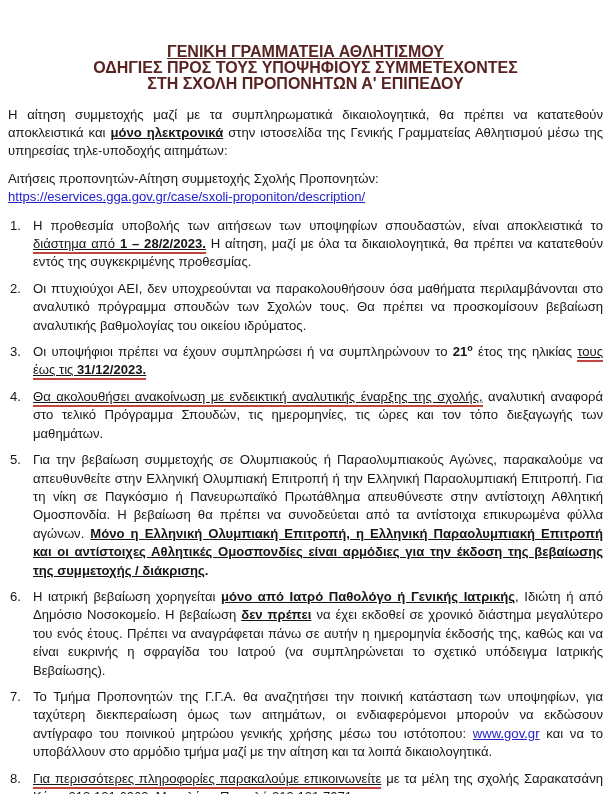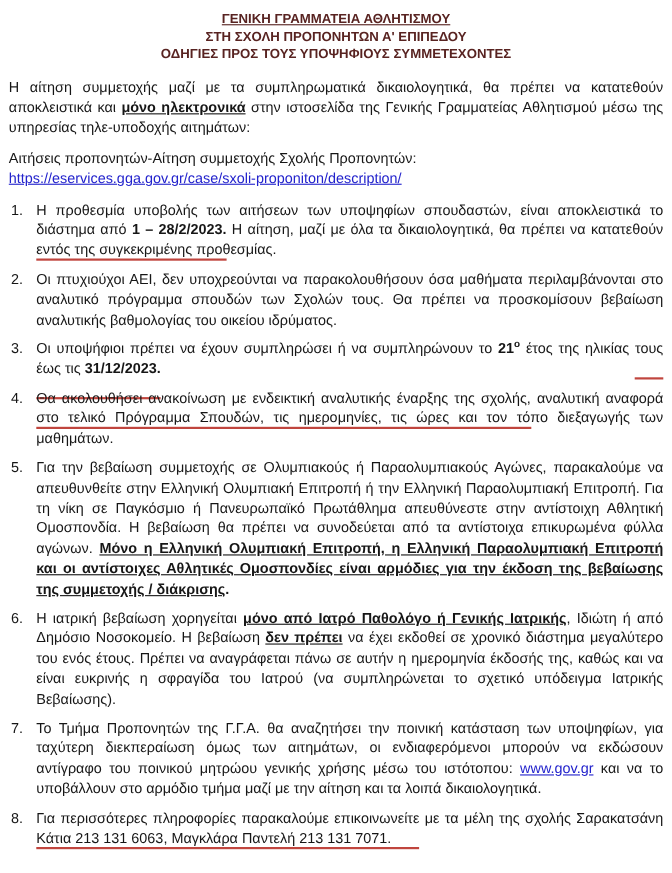--- a/index.html
+++ b/index.html
@@ -14,59 +14,61 @@
     width: 611px; height: 794px;
     padding: 9px 8px 4px 8px;
     font-size: 13.1px;
     line-height: 18.4px;
   }
   
   .doc-header {
     text-align: center;
     color: #582321;
     font-weight: bold;
-    font-size: 12px;
+    font-size: 16px;
     line-height: 16.2px;
     margin-bottom: 13px;
+    margin-top: 35px;
   }
   .doc-header .hline { white-space: nowrap; }
   .doc-header .underlined { text-decoration: underline; }
   
   .para { text-align: justify; margin: 0 0 7px 0; }
   .appblock { margin: 9px 0 9px 0; }
   .appblock .line { text-align: left; }
   
   .list { margin-top: 10px; }
   .item { position: relative; padding-left: 25px; margin-bottom: 8px; }
   .num { position: absolute; left: 2px; top: 0; }
   .ibody { text-align: justify; }
   
   .b { font-weight: bold; }
   .u { text-decoration: underline; }
   .sup { font-size: 9px; vertical-align: super; line-height: 0; }
   .red {
     border-bottom: 2.5px solid #c0453e;
-    padding-bottom: 19px;
+    padding-bottom: 1px;
+    text-decoration: underline;
   }
   .link {
     color: #2222cc;
     text-decoration: underline;
     cursor: pointer;
   }
   a.link { display: inline-block; text-align: center; }
 </style>
 </head>
 <body>
 
 <div class="page">
 
   <div class="doc-header">
     <div class="hline underlined">ΓΕΝΙΚΗ ΓΡΑΜΜΑΤΕΙΑ ΑΘΛΗΤΙΣΜΟΥ</div>
+    <div class="hline">ΟΔΗΓΙΕΣ ΠΡΟΣ ΤΟΥΣ ΥΠΟΨΗΦΙΟΥΣ ΣΥΜΜΕΤΕΧΟΝΤΕΣ</div>
     <div class="hline">ΣΤΗ ΣΧΟΛΗ ΠΡΟΠΟΝΗΤΩΝ Α' ΕΠΙΠΕΔΟΥ</div>
-    <div class="hline">ΟΔΗΓΙΕΣ ΠΡΟΣ ΤΟΥΣ ΥΠΟΨΗΦΙΟΥΣ ΣΥΜΜΕΤΕΧΟΝΤΕΣ</div>
   </div>
 
   <div class="para"><span>Η αίτηση συμμετοχής μαζί με τα συμπληρωματικά δικαιολογητικά, θα πρέπει να κατατεθούν αποκλειστικά και </span><span class="b u">μόνο ηλεκτρονικά</span><span> στην ιστοσελίδα της Γενικής Γραμματείας Αθλητισμού μέσω της υπηρεσίας τηλε-υποδοχής αιτημάτων:</span></div>
 
   <div class="appblock">
     <div class="line">Αιτήσεις προπονητών-Αίτηση συμμετοχής Σχολής Προπονητών:</div>
     <div class="line"><a class="link">https://eservices.gga.gov.gr/case/sxoli-proponiton/description/</a></div>
   </div>
 
   <div class="list">

